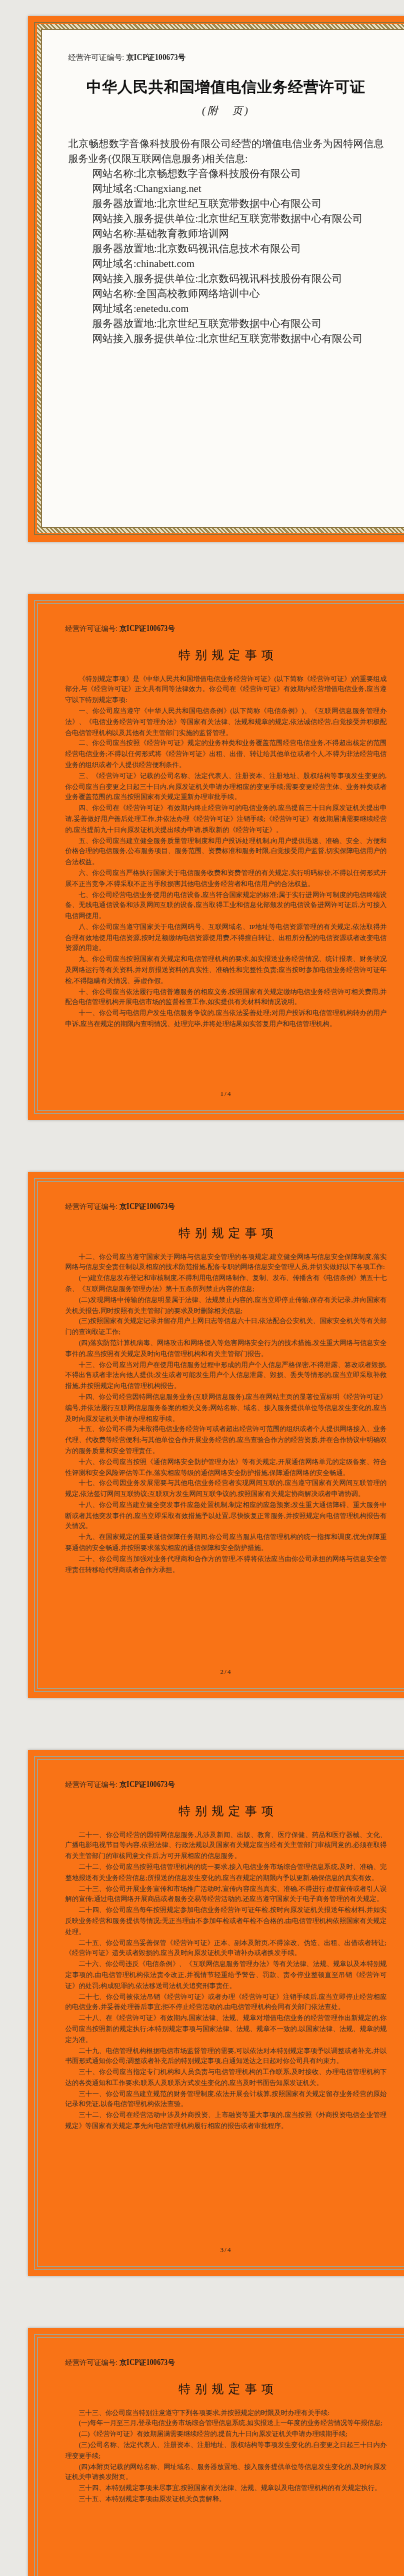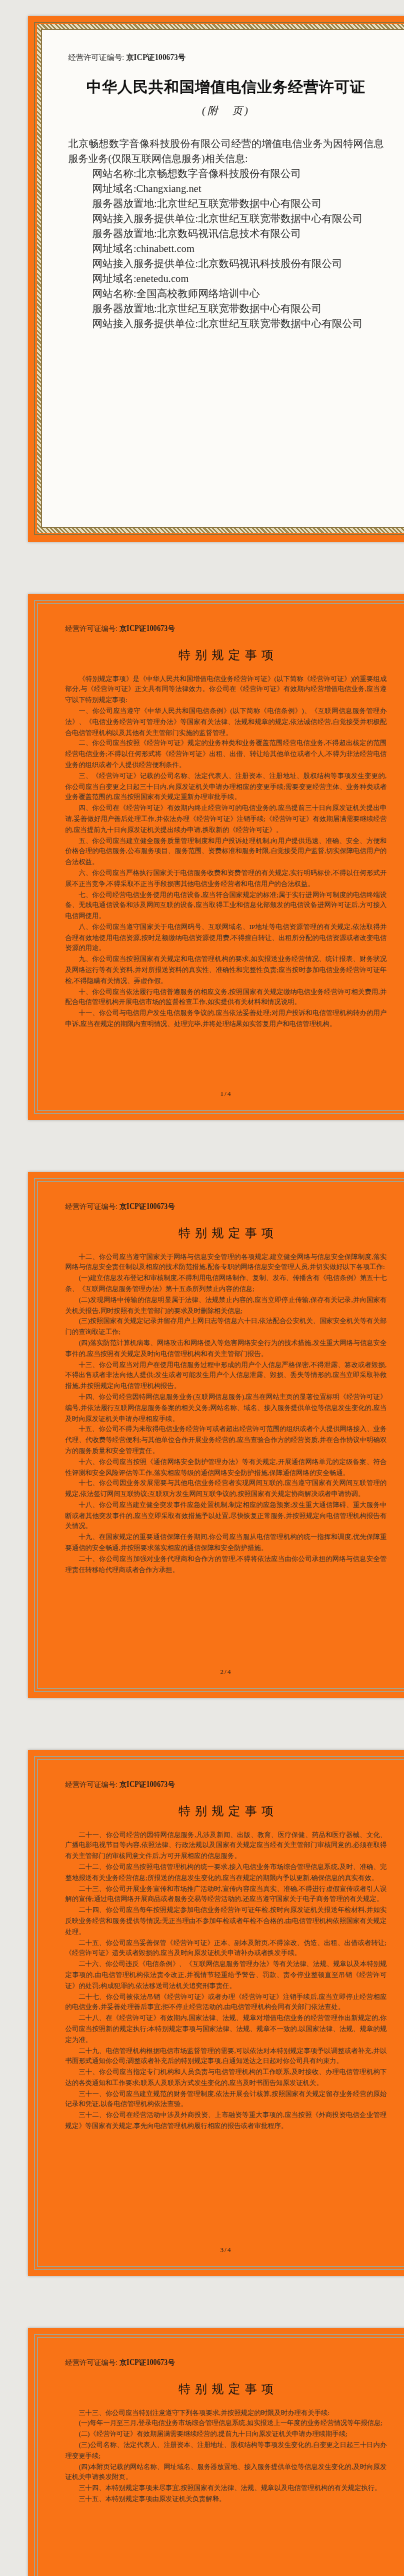--- a/index.html
+++ b/index.html
@@ -63,30 +63,31 @@
         <div class="cover-entries">
 
             <p class="entry"><span>网站名称:</span><span>北京畅想数字音像科技股份有限公司</span></p>
 
             <p class="entry"><span>网址域名:</span><span>Changxiang.net</span></p>
 
             <p class="entry"><span>服务器放置地:</span><span>北京世纪互联宽带数据中心有限公司</span></p>
 
             <p class="entry"><span>网站接入服务提供单位:</span><span>北京世纪互联宽带数据中心有限公司</span></p>
 
+            <p class="entry"><span>网站名称:</span><span>基础教育教师培训网</span></p>
 
             <p class="entry"><span>服务器放置地:</span><span>北京数码视讯信息技术有限公司</span></p>
 
             <p class="entry"><span>网址域名:</span><span>chinabett.com</span></p>
 
             <p class="entry"><span>网站接入服务提供单位:</span><span>北京数码视讯科技股份有限公司</span></p>
 
+            <p class="entry"><span>网站名称:</span><span>全国高校教师网络培训中心</span></p>
+
             <p class="entry"><span>网址域名:</span><span>enetedu.com</span></p>
-
-            <p class="entry"><span>网站名称:</span><span>全国高校教师网络培训中心</span></p>
 
             <p class="entry"><span>服务器放置地:</span><span>北京世纪互联宽带数据中心有限公司</span></p>
 
             <p class="entry"><span>网站接入服务提供单位:</span><span>北京世纪互联宽带数据中心有限公司</span></p>
           </div>
       </div>
     </div>
   </div>
 </div>
 

